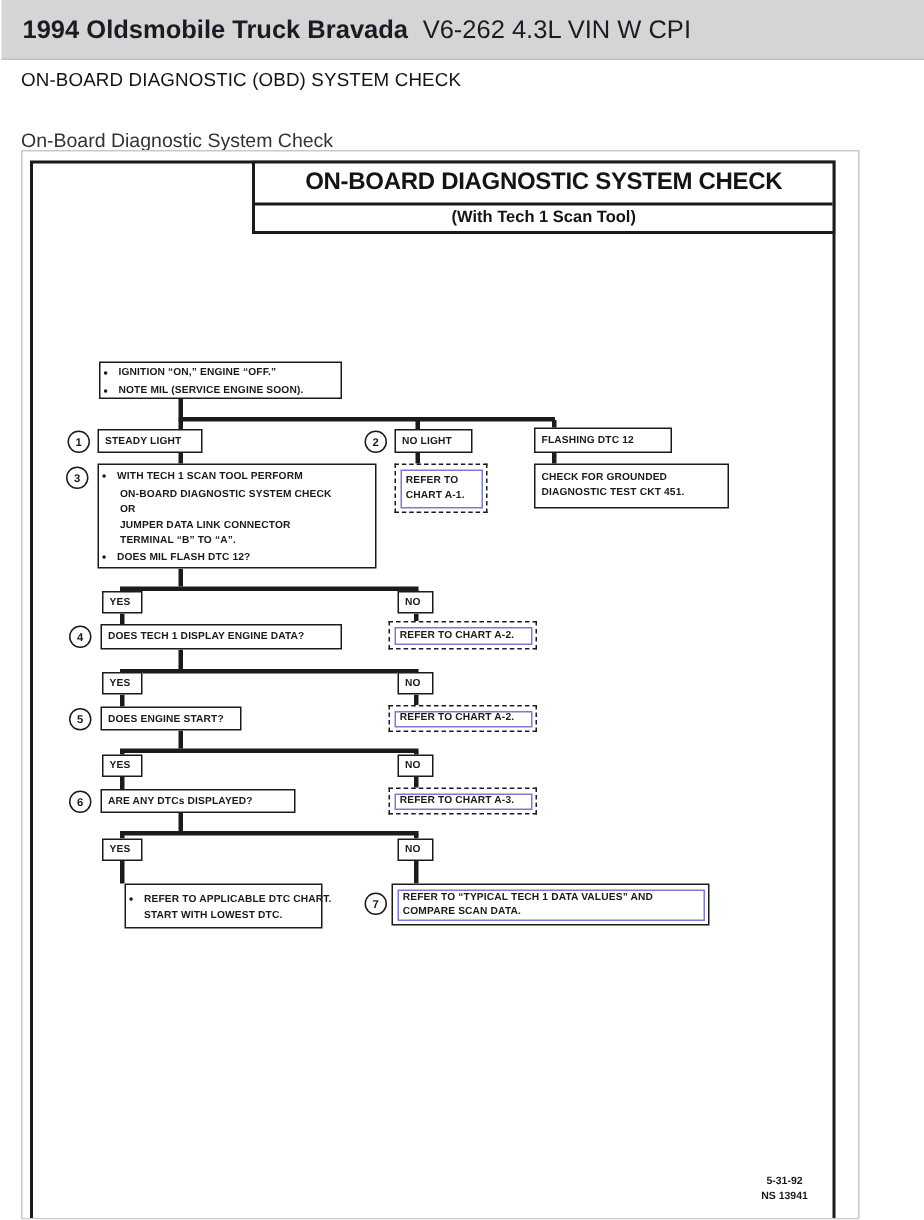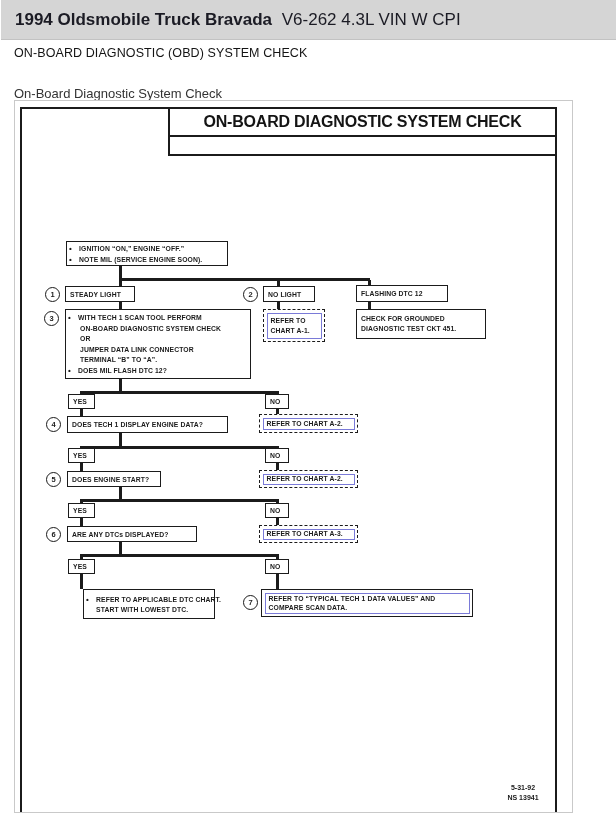--- a/index.html
+++ b/index.html
@@ -87,20 +87,21 @@
 </div>
 
 <div class="section-heading">ON-BOARD DIAGNOSTIC (OBD) SYSTEM CHECK</div>
 <div class="sub-heading">On-Board Diagnostic System Check</div>
 
 <div class="chart-wrap">
   <div class="sheet"></div>
 
   <div class="diagram-title-box">
     <div class="t1">ON-BOARD DIAGNOSTIC SYSTEM CHECK</div>
+    <div class="t2">(With Tech 1 Scan Tool)</div>
   </div>
 
   <div class="fc-line" style="left:104px;top:164px;width:2.5px;height:14px"></div>
   <div class="fc-line" style="left:104px;top:177px;width:251px;height:2.5px"></div>
   <div class="fc-line" style="left:104px;top:179px;width:2.5px;height:7px"></div>
   <div class="fc-line" style="left:262px;top:179px;width:2.5px;height:7px"></div>
   <div class="fc-line" style="left:353px;top:179px;width:2.5px;height:6px"></div>
   <div class="fc-line" style="left:104px;top:201px;width:2.5px;height:8px"></div>
   <div class="fc-line" style="left:262px;top:201px;width:2.5px;height:8px"></div>
   <div class="fc-line" style="left:353px;top:200px;width:2.5px;height:9px"></div>

